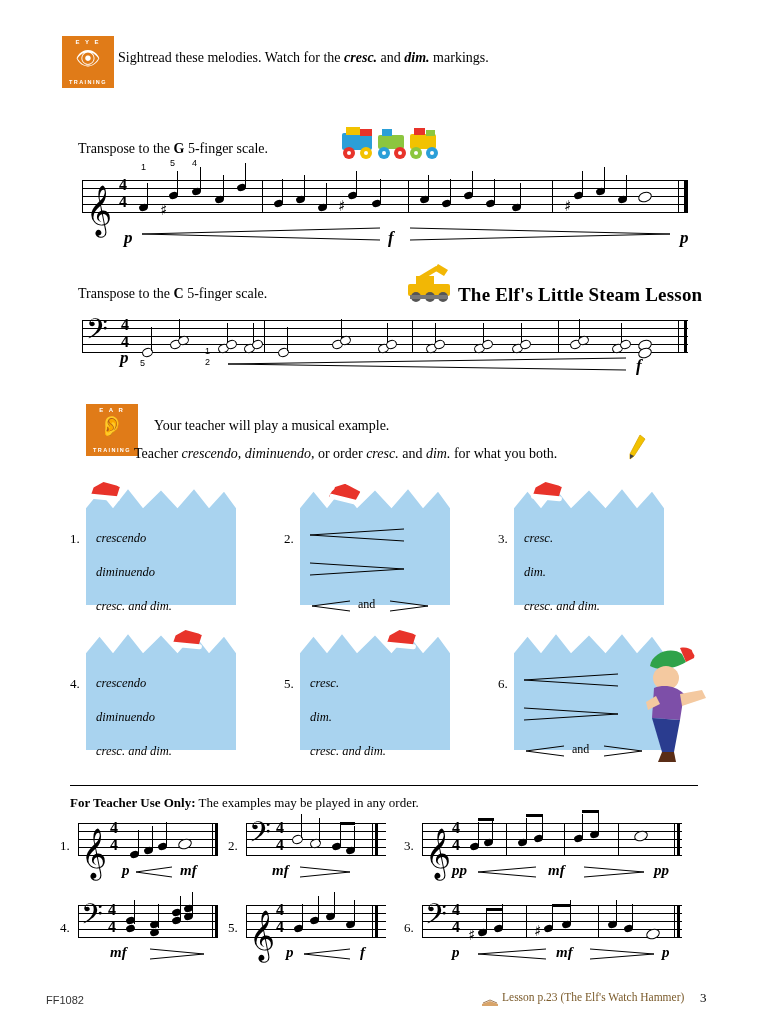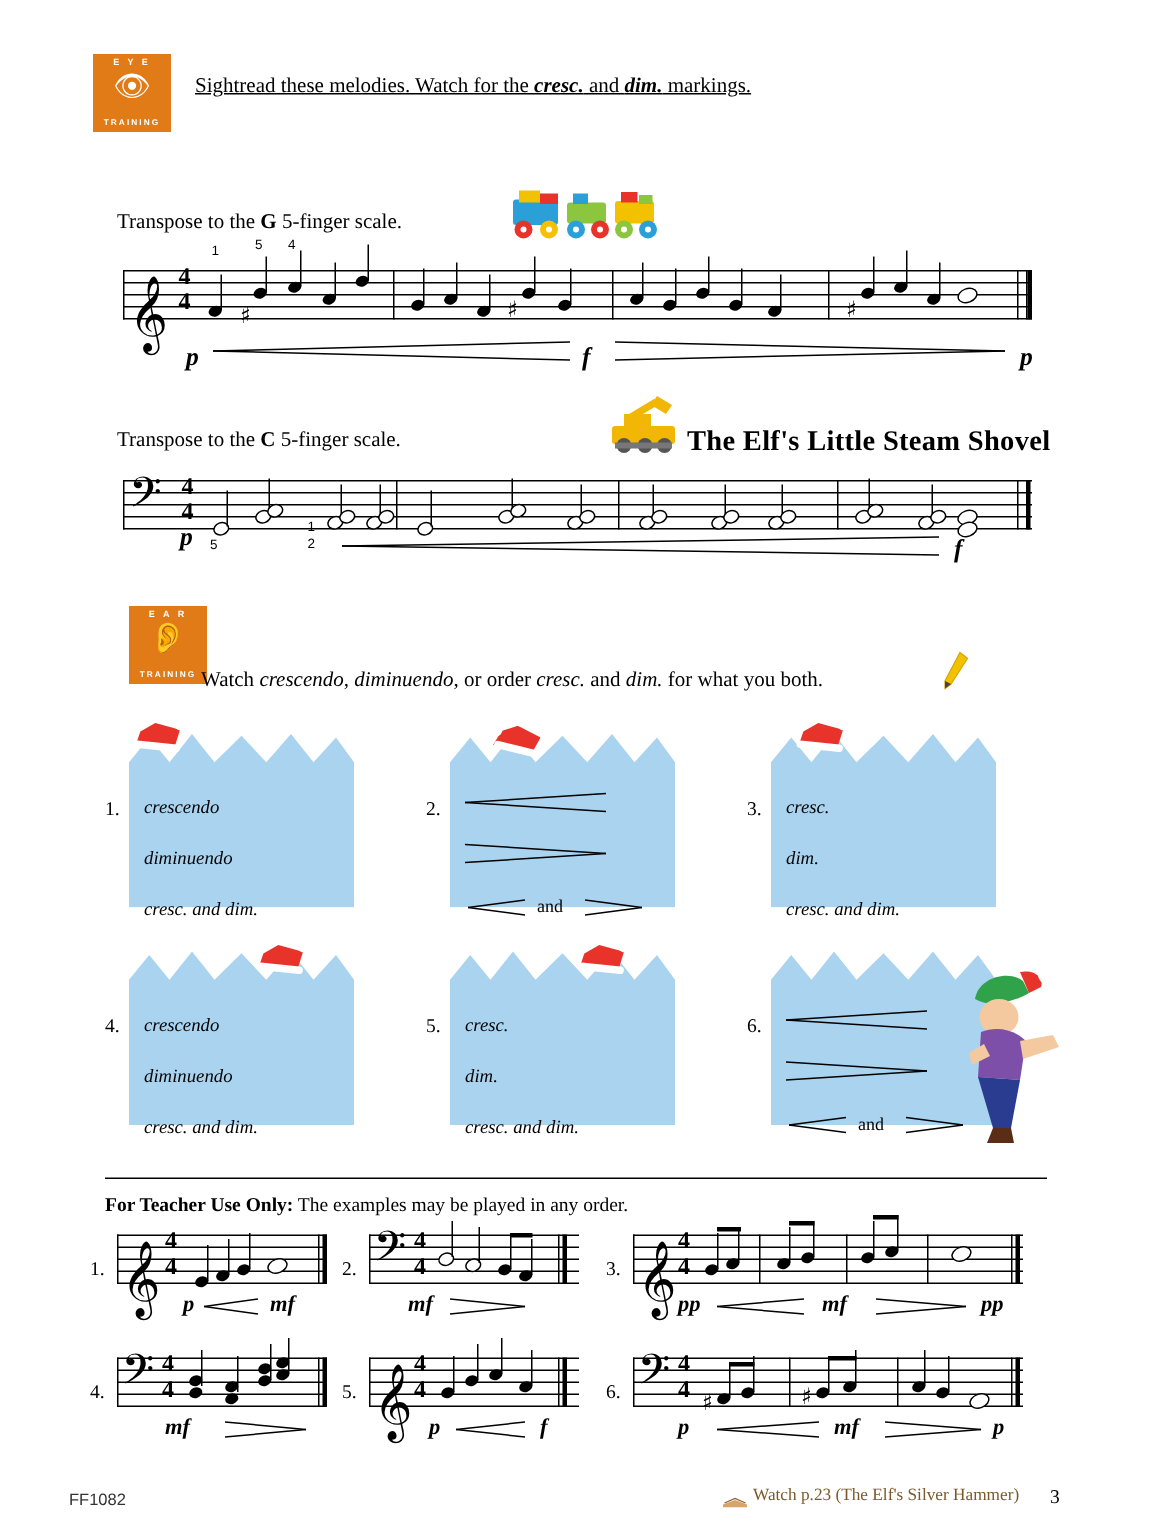--- a/index.html
+++ b/index.html
@@ -95,21 +95,21 @@
 <body>
 
 <div class="page">
 
   <div class="badge" style="left:62px;top:36px;">
     <div class="bt">E Y E</div>
     <div class="sym">👁</div>
     <div class="bb">TRAINING</div>
   </div>
 
-  <div class="txt s14" style="left:130px;top:50px;white-space:nowrap;text-decoration:underline;">
+  <div class="txt s14" style="left:118px;top:50px;white-space:nowrap;">
     <span>Sightread these melodies. Watch for the </span><span class="bi">cresc.</span><span> and </span><span class="bi">dim.</span><span> markings.</span>
   </div>
 
   <div class="txt s14" style="left:78px;top:141px;white-space:nowrap;">
     <span>Transpose to the </span><span class="b">G</span><span> 5-finger scale.</span>
   </div>
 
   <div class="train" style="left:340px;top:125px;width:120px;height:38px;">
     <svg width="120" height="38" viewBox="0 0 120 38">
       <rect x="2" y="8" width="30" height="17" rx="2" fill="#2B9FD8"></rect>
@@ -231,21 +231,21 @@
       <rect x="30" y="14" width="18" height="9" fill="#F2B705"></rect>
       <path d="M30 16 L50 4 L56 6 L36 18 Z" fill="#F2B705"></path>
       <path d="M52 2 L62 8 L58 14 L48 8 Z" fill="#F2B705"></path>
       <circle cx="30" cy="35" r="5" fill="#555"></circle>
       <circle cx="44" cy="35" r="5" fill="#555"></circle>
       <circle cx="57" cy="35" r="5" fill="#555"></circle>
       <rect x="24" y="33" width="38" height="4" fill="#777"></rect>
     </svg>
   </div>
 
-  <div class="title" style="left:458px;top:284px;white-space:nowrap;">The Elf's Little Steam Shovel</div>
+  <div class="title" style="left:458px;top:284px;white-space:nowrap;">The Elf's Little Steam Lesson</div>
 
   <div class="staff" style="left:82px;top:320px;width:606px;height:33px;">
     <div class="ln"></div>
       <div class="ln"></div>
       <div class="ln"></div>
       <div class="ln"></div>
       <div class="ln"></div>
     <div class="bar" style="left:0px;"></div>
     <div class="bar" style="left:182px;"></div>
     <div class="bar" style="left:330px;"></div>
@@ -311,22 +311,23 @@
         <line x1="0" y1="8" x2="398" y2="14" stroke="#000" stroke-width="1"></line>
       </svg>
   </div>
 
   <div class="badge" style="left:86px;top:404px;">
     <div class="bt">E A R</div>
     <div class="sym">👂</div>
     <div class="bb">TRAINING</div>
   </div>
 
+  <div class="txt s14" style="left:154px;top:418px;white-space:nowrap;">Your teacher will play a musical example.</div>
   <div class="txt s14" style="left:134px;top:446px;white-space:nowrap;">
-    <span>Watch </span><span class="i">crescendo</span><span>, </span><span class="i">diminuendo</span><span>, or order </span><span class="i">cresc.</span><span> and </span><span class="i">dim.</span><span> for what you both.</span>
+    <span>Teacher </span><span class="i">crescendo</span><span>, </span><span class="i">diminuendo</span><span>, or order </span><span class="i">cresc.</span><span> and </span><span class="i">dim.</span><span> for what you both.</span>
   </div>
 
   <div class="pencil" style="left:626px;top:434px;width:24px;height:28px;">
     <svg width="24" height="28" viewBox="0 0 24 28">
       <path d="M14 1 L19 5 L8 22 L4 25 L4 20 Z" fill="#F2C200" stroke="#D9A400" stroke-width="0.8"></path>
       <path d="M4 25 L4 20 L8 22 Z" fill="#444"></path>
     </svg>
   </div>
 
   <div class="mtn" style="left:86px;top:487px;">
@@ -690,16 +691,16 @@
   </div>
   <div class="dyn" style="left:662px;top:944px;font-size:15px;">p</div>
 
   <div class="ffcode" style="left:46px;top:994px;">FF1082</div>
   <div style="position:absolute;left:482px;top:992px;width:16px;height:11px;">
     <svg width="16" height="11" viewBox="0 0 16 11">
       <path d="M0 9 L8 6 L16 9 L16 11 L0 11 Z" fill="#D8A46A"></path>
       <path d="M1 8 L8 5 L15 8" fill="none" stroke="#8a6034" stroke-width="0.8"></path>
     </svg>
   </div>
-  <div class="lessonline" style="left:502px;top:991px;">Watch p.23 (The Elf's Silver Hammer)</div>
+  <div class="lessonline" style="left:502px;top:991px;">Lesson p.23 (The Elf's Watch Hammer)</div>
   <div class="footnum" style="left:700px;top:990px;">3</div>
 
 </div>
 
 </body></html>

